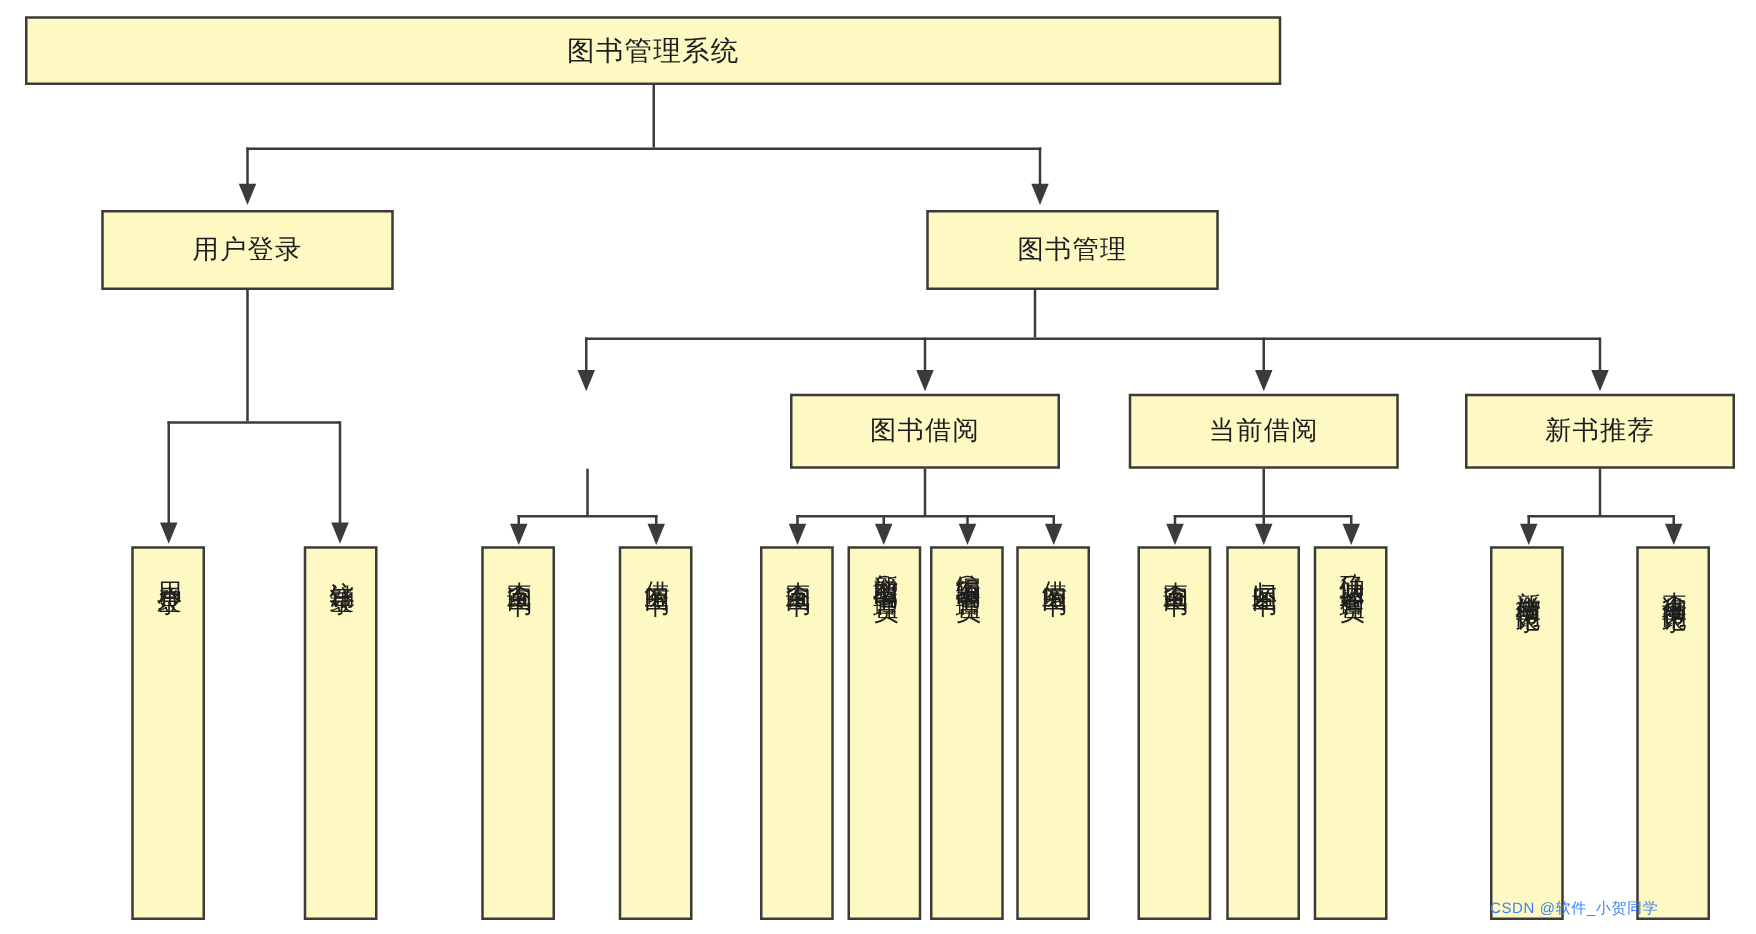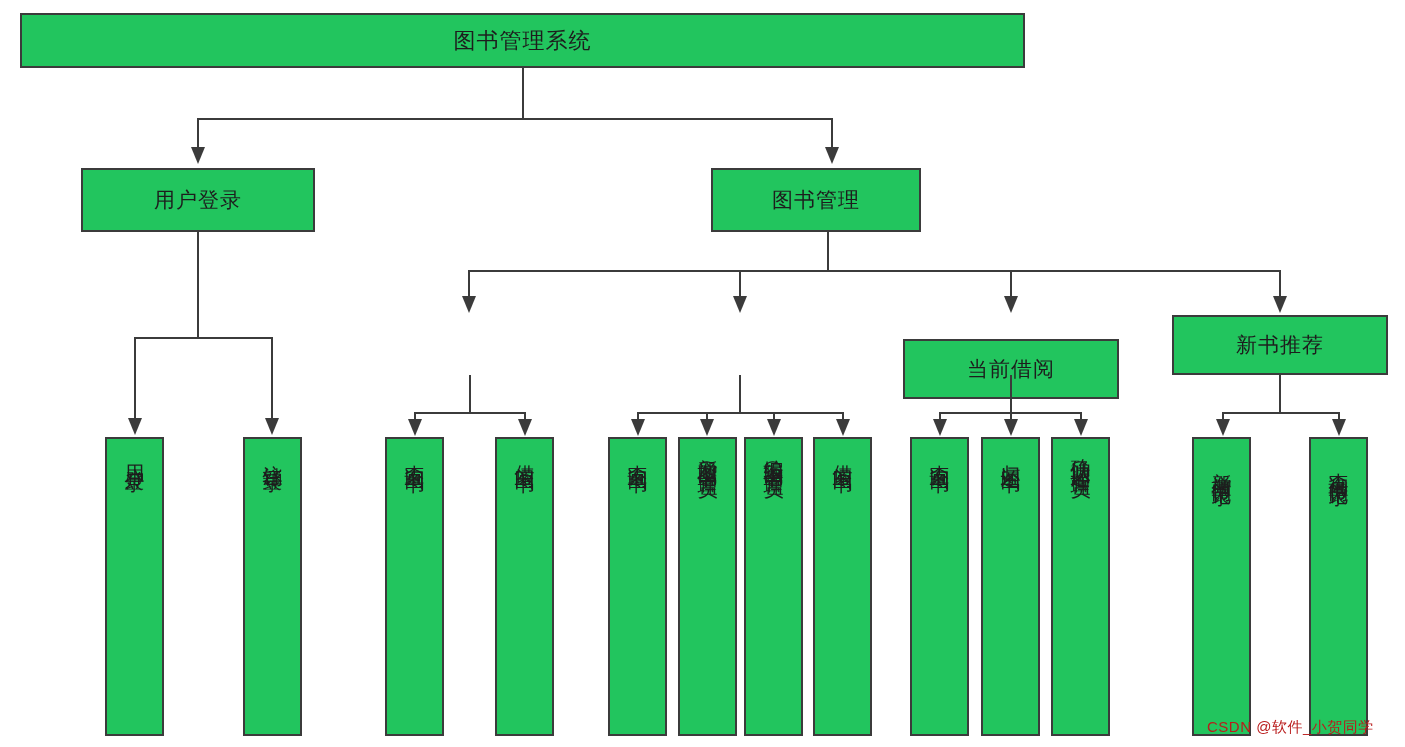--- a/index.html
+++ b/index.html
@@ -12,21 +12,21 @@
     position:relative;
     width:1405px;
     height:747px;
     background:#ffffff;
     overflow:hidden;
   }
   
   .node{
     position:absolute;
     box-sizing:border-box;
-    background:#22c55e;
+    background:#fef9c3;
     border:2px solid #3b3b3b;
     display:flex;
     align-items:center;
     justify-content:center;
     text-align:center;
   }
   .node .lbl{
     font-size:21px;
     letter-spacing:1px;
     color:#1d1d1d;
@@ -65,26 +65,25 @@
     position:absolute;
     width:0;height:0;
     border-left:7px solid transparent;
     border-right:7px solid transparent;
     border-top:17px solid #3b3b3b;
   }
 
   
   .watermark{
     position:absolute;
-    font-size:15px;
-    color:#b91c1c;
+    font-size:12px;
+    color:#3b82f6;
     letter-spacing:0.5px;
     white-space:nowrap;
     user-select:none;
-    padding-left:15px;
   }
 </style>
 </head>
 <body>
 
 <div id="stage">
 
   <div class="node root" style="left:20px;top:13px;width:1005px;height:55px;">
     <span class="lbl">图书管理系统</span>
   </div>
@@ -94,21 +93,21 @@
   <div class="ln h" style="left:197px;top:118px;width:636px;"></div>
 
   <div class="ln v" style="left:197px;top:118px;height:31px;"></div>
   <div class="arrow" style="left:191px;top:147px;"></div>
   <div class="ln v" style="left:831px;top:118px;height:31px;"></div>
   <div class="arrow" style="left:825px;top:147px;"></div>
 
   <div class="node lvl2" style="left:81px;top:168px;width:234px;height:64px;">
     <span class="lbl">用户登录</span>
   </div>
-  <div class="node lvl2" style="left:711px;top:168px;width:210px;height:64px;">
+  <div class="node lvl2" style="left:741px;top:168px;width:234px;height:64px;">
     <span class="lbl">图书管理</span>
   </div>
 
   <div class="ln v" style="left:197px;top:232px;height:105px;"></div>
   <div class="ln h" style="left:134px;top:337px;width:138px;"></div>
   <div class="ln v" style="left:134px;top:337px;height:83px;"></div>
   <div class="arrow" style="left:128px;top:418px;"></div>
   <div class="ln v" style="left:271px;top:337px;height:83px;"></div>
   <div class="arrow" style="left:265px;top:418px;"></div>
 
@@ -116,21 +115,24 @@
   <div class="ln h" style="left:468px;top:270px;width:812px;"></div>
   <div class="ln v" style="left:468px;top:270px;height:28px;"></div>
   <div class="arrow" style="left:462px;top:296px;"></div>
   <div class="ln v" style="left:739px;top:270px;height:28px;"></div>
   <div class="arrow" style="left:733px;top:296px;"></div>
   <div class="ln v" style="left:1010px;top:270px;height:28px;"></div>
   <div class="arrow" style="left:1004px;top:296px;"></div>
   <div class="ln v" style="left:1279px;top:270px;height:28px;"></div>
   <div class="arrow" style="left:1273px;top:296px;"></div>
 
-  <div class="node lvl3" style="left:903px;top:315px;width:216px;height:60px;margin-top:24px;">
+  <div class="node lvl3" style="left:632px;top:315px;width:216px;height:60px;">
+    <span class="lbl">图书借阅</span>
+  </div>
+  <div class="node lvl3" style="left:903px;top:315px;width:216px;height:60px;">
     <span class="lbl">当前借阅</span>
   </div>
   <div class="node lvl3" style="left:1172px;top:315px;width:216px;height:60px;">
     <span class="lbl">新书推荐</span>
   </div>
 
   <div class="ln v" style="left:469px;top:375px;height:37px;"></div>
   <div class="ln h" style="left:414px;top:412px;width:112px;"></div>
   <div class="ln v" style="left:414px;top:412px;height:10px;"></div>
   <div class="arrow" style="left:408px;top:419px;"></div>

